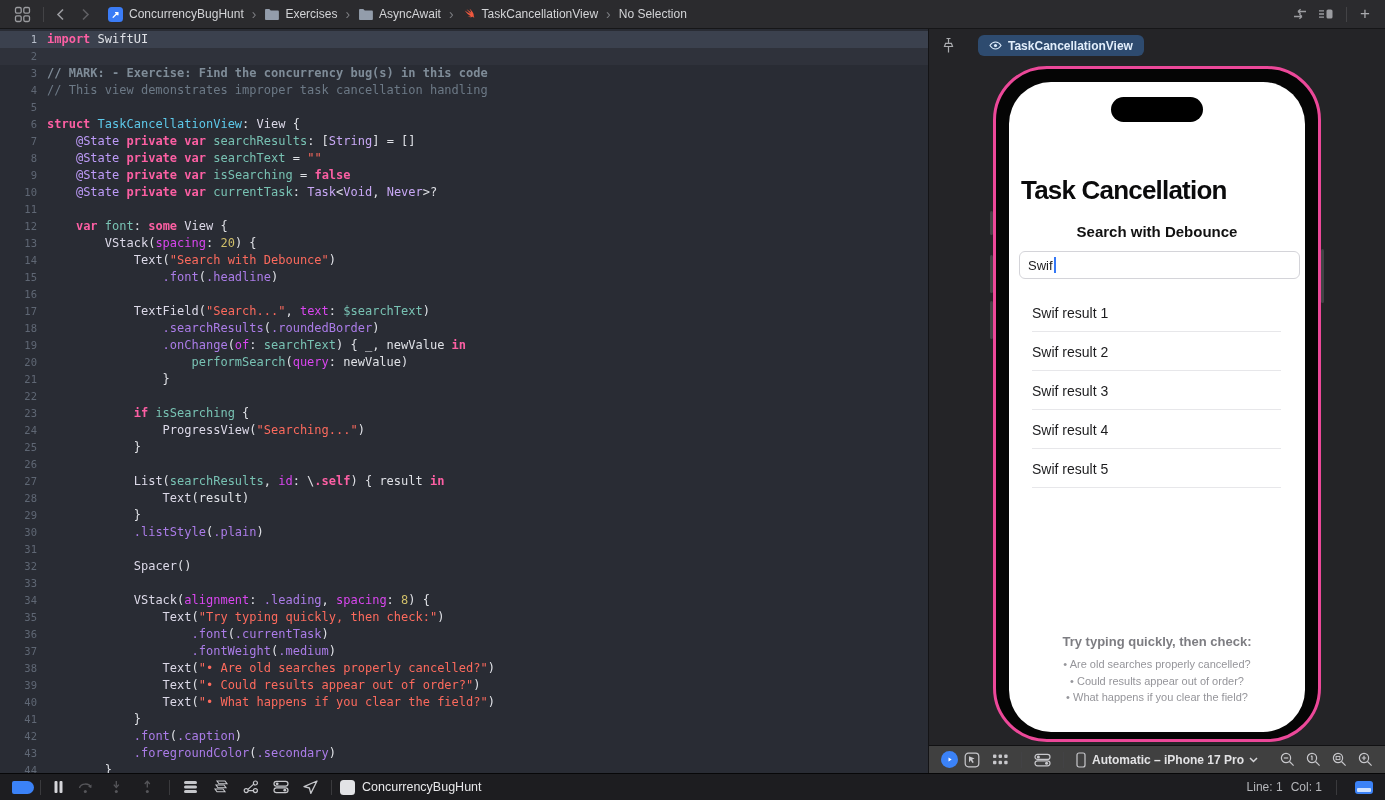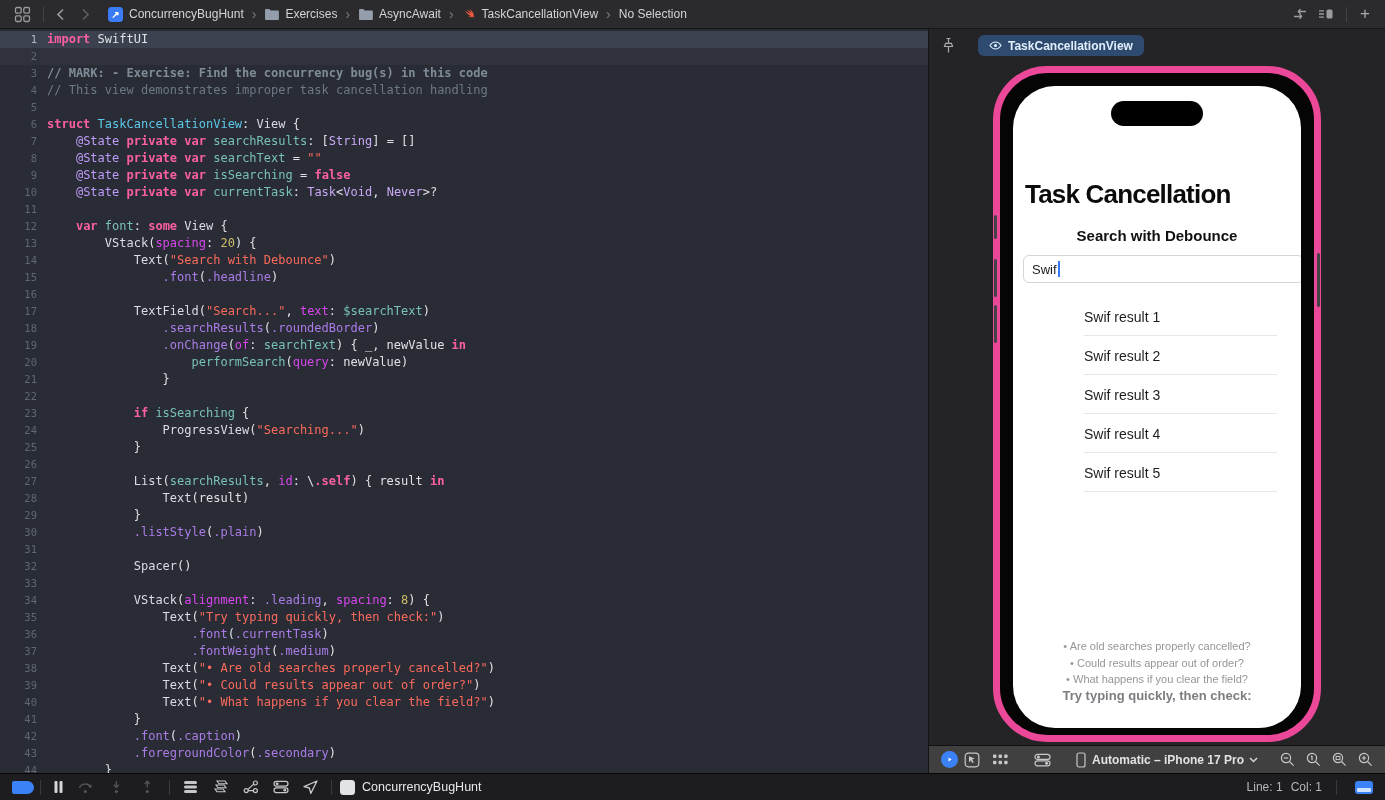--- a/index.html
+++ b/index.html
@@ -51,35 +51,35 @@
   
   #canvas { position:absolute; left:929px; top:29px; width:456px; height:744px;
             background:#242427; overflow:hidden; }
   #pin { position:absolute; left:12px; top:8px; color:#aaabaf; }
   #preview-tab { position:absolute; left:49px; top:6px; height:21px; background:#2e4b6f;
                  border-radius:6px; display:flex; align-items:center; gap:6px; padding:0 11px;
                  color:#e2eefb; font-size:12px; font-weight:bold; }
 
   
   #phone { position:absolute; left:64px; top:37px; width:328px; height:676px;
-           background:#050505; border:7px solid #ec4899; border-radius:54px; }
+           background:#050505; border:3px solid #ec4899; border-radius:54px; }
   .side-btn { position:absolute; width:3px; background:#434346; border-radius:2px; }
   #screen { position:absolute; left:13px; right:13px; top:13px; bottom:7px;
             background:#ffffff; border-radius:42px; overflow:hidden; }
   #island { position:absolute; top:15px; left:50%; transform:translateX(-50%);
             width:92px; height:25px; border-radius:13px; background:#000; }
   #phone-title { position:absolute; left:12px; top:93px; font-size:26px; font-weight:bold;
                  letter-spacing:-0.8px; color:#0b0b0c; }
   #phone-headline { position:absolute; left:0; right:0; top:141px; text-align:center;
                     font-size:15px; font-weight:bold; color:#111; }
   #search-field { position:absolute; left:10px; top:169px; width:281px; height:28px;
                   background:#fff; border:1px solid #d4d4d9; border-radius:6px;
                   display:flex; align-items:center; padding-left:8px; font-size:13px; color:#1c1c1e; }
   #caret { display:inline-block; width:2px; height:16px; background:#3478f6; margin-left:1px; }
-  #result-list { position:absolute; left:0; right:0; top:211px;padding-left:48px; }
+  #result-list { position:absolute; left:0; right:0; top:211px; }
   .result-row { position:relative; height:39px; display:flex; align-items:center;
                 padding-left:23px; font-size:14px; color:#1c1c1e; }
   .result-row::after { content:""; position:absolute; left:23px; right:24px; bottom:0;
                        height:1px; background:#e7e7ea; }
   #phone-caption { position:absolute; left:0; right:0; top:552px; text-align:center; }
   #caption-title { font-size:13px; font-weight:bold; color:#7d7d82; margin-bottom:7px; }
   .caption-bullet { font-size:11px; color:#95959a; line-height:16.5px; }
 
   
   #preview-toolbar { position:absolute; left:0; right:0; bottom:0; height:28px;
@@ -400,26 +400,26 @@
             <span id="caret"></span>
         </div>
         <div id="result-list">
             <div class="result-row">Swif result 1</div>
             <div class="result-row">Swif result 2</div>
             <div class="result-row">Swif result 3</div>
             <div class="result-row">Swif result 4</div>
             <div class="result-row">Swif result 5</div>
           </div>
         <div id="phone-caption">
+          <div id="caption-title">Try typing quickly, then check:</div>
           <div id="caption-bullets">
               <div class="caption-bullet">• Are old searches properly cancelled?</div>
               <div class="caption-bullet">• Could results appear out of order?</div>
               <div class="caption-bullet">• What happens if you clear the field?</div>
             </div>
-          <div id="caption-title">Try typing quickly, then check:</div>
         </div>
       </div>
     </div>
 
     <div id="preview-toolbar">
       <span class="pt-item" id="play-btn">
         <svg width="8" height="9" viewBox="0 0 8 9">
             <path d="M1 .6 7.4 4.5 1 8.4z" fill="#fff"></path>
           </svg>
       </span>

